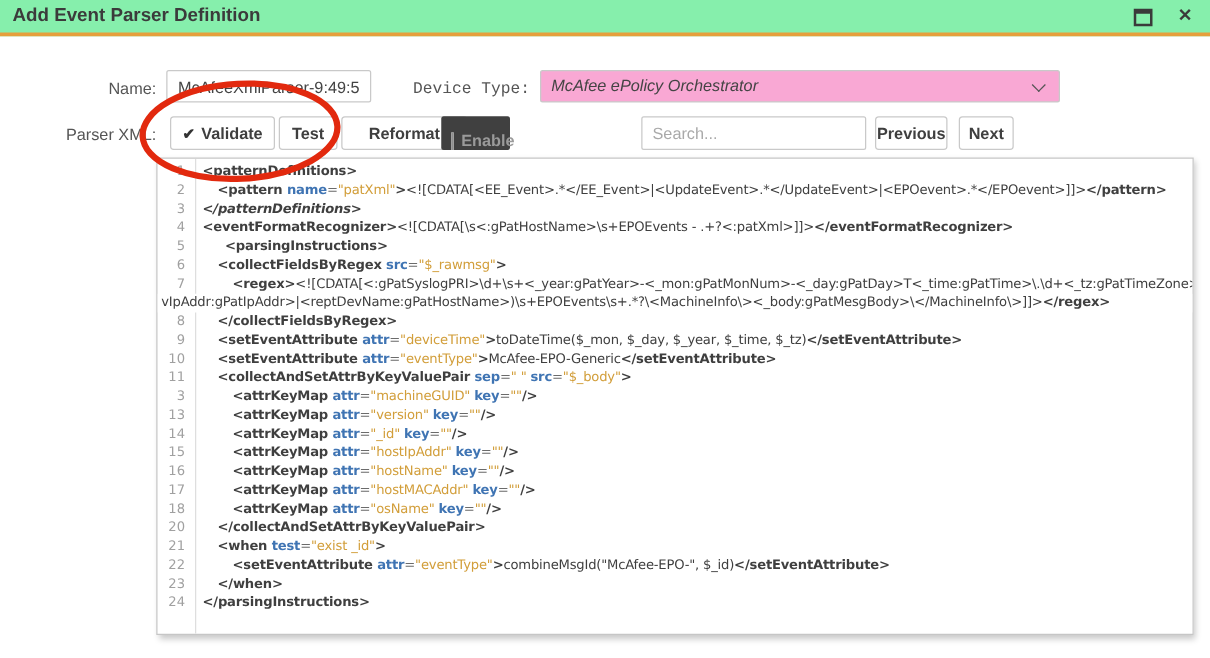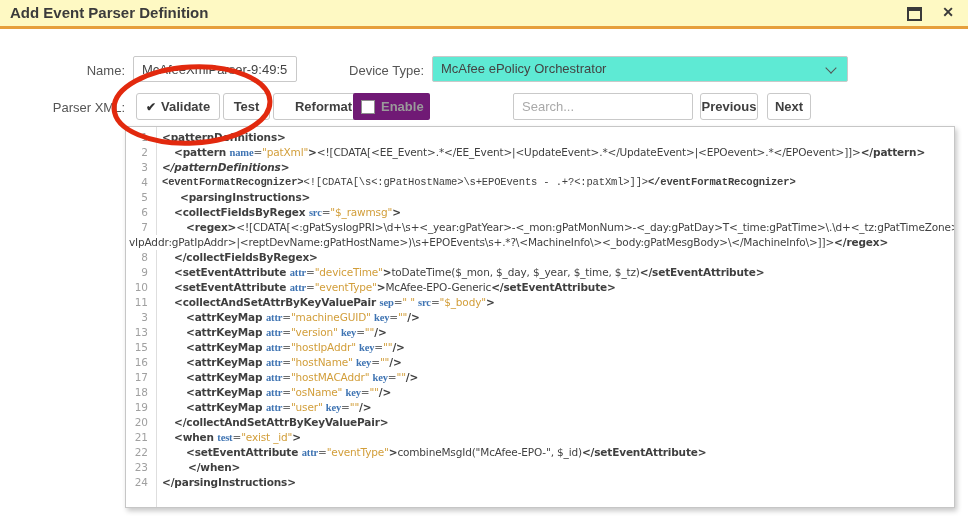--- a/index.html
+++ b/index.html
@@ -1,67 +1,67 @@
 <!DOCTYPE html>
 <html><head>
 <meta charset="utf-8">
 <style>
   html,body{margin:0;padding:0;}
   .page{position:relative;width:968px;height:526px;background:#ffffff;overflow:hidden;
         font-family:"Liberation Sans",sans-serif;color:#3f3f3f;}
   
-  .titlebar{position:absolute;left:0;top:0;width:968px;height:26px;background:#fef9c3;
+  .titlebar{position:absolute;left:0;top:0;width:968px;height:26px;background:#86efac;
             border-bottom:3px solid #e69f3c;}
   .title{position:absolute;left:10px;top:0;line-height:26px;font-size:15px;font-weight:bold;color:#3b3b3b;}
   .maxi{position:absolute;right:46px;top:7px;width:11px;height:8px;border:2px solid #3a3a3a;border-top-width:4px;cursor:pointer;}
   .close{position:absolute;right:14px;top:4px;font-size:14px;font-weight:bold;color:#3a3a3a;cursor:pointer;}
   
   .lbl{position:absolute;font-size:13px;color:#555;}
   .name-lbl{left:0;width:125px;text-align:right;top:63px;}
-  .dev-lbl{left:324px;width:100px;text-align:right;top:63px;}
+  .dev-lbl{left:324px;width:100px;text-align:right;top:63px;font-family:Liberation Mono, monospace;}
   .txt-input{position:absolute;box-sizing:border-box;height:26px;border:1px solid #c9c9c9;border-radius:2px;
              padding:0 8px;font-size:13px;color:#444;font-family:"Liberation Sans",sans-serif;outline:none;}
   .name-input{left:133px;top:56px;width:164px;}
   .select{position:absolute;left:432px;top:56px;width:416px;height:26px;box-sizing:border-box;
-          border:1px solid #c9c9c9;border-radius:2px;background:#5eead4;font-size:13px;color:#444;
-          line-height:24px;padding:0 26px 0 8px;cursor:pointer;}
+          border:1px solid #c9c9c9;border-radius:2px;background:#f9a8d4;font-size:13px;color:#444;
+          line-height:24px;padding:0 26px 0 8px;cursor:pointer;font-style:italic;}
   .chev{position:absolute;right:12px;top:7px;width:7px;height:7px;border-right:1.6px solid #555;
         border-bottom:1.6px solid #555;transform:rotate(45deg);}
   
   .pxml-lbl{left:0;width:125px;text-align:right;top:100px;}
   .btn{position:absolute;top:93px;height:27px;box-sizing:border-box;background:#fff;border:1px solid #c9c9c9;
        border-radius:3px;font-size:13px;font-weight:600;color:#3f3f3f;display:flex;align-items:center;
        justify-content:center;cursor:pointer;padding:0 10px;font-family:"Liberation Sans",sans-serif;}
   .b-validate{left:136px;width:84px;}
   .b-test{left:223px;width:47px;}
   .b-reformat{left:273px;width:101px;}
   .b-clear{left:433px;width:77px;}
   .b-prev{left:700px;width:58px;}
   .b-next{left:767px;width:44px;}
   .vcheck{margin-right:5px;font-size:12px;color:#333;}
-  .enable-wrap{position:absolute;left:353px;top:93px;width:77px;height:27px;box-sizing:border-box;
-               background:#701a75;border-radius:2px;display:flex;align-items:center;padding-left:8px;cursor:default;}
+  .enable-wrap{position:absolute;left:353px;top:93px;width:55px;height:27px;box-sizing:border-box;
+               background:#404040;border-radius:2px;display:flex;align-items:flex-end;padding-left:8px;cursor:default;}
   .cbox{width:12px;height:12px;background:#fff;border:1px solid #8f8f8f;margin-right:6px;}
   .enable-txt{font-size:13px;font-weight:600;color:#9a9a9a;}
   .search{position:absolute;left:513px;top:93px;width:180px;height:27px;}
   .search::placeholder{color:#a9a9a9;}
   
   .editor{position:absolute;left:125px;top:126px;width:830px;height:382px;box-sizing:border-box;
           background:#fff;border:1px solid #c6c6c6;box-shadow:2px 3px 5px rgba(0,0,0,0.22);overflow:hidden;}
   .gutsep{position:absolute;left:30px;top:0;bottom:0;width:1px;background:#dedede;}
   .rows{position:absolute;left:0;top:3px;right:0;}
   .crow{display:flex;height:15px;line-height:15px;white-space:pre;overflow:hidden;
         font-family:"DejaVu Sans",sans-serif;font-size:10.5px;letter-spacing:-0.15px;}
   .gut{flex:0 0 30px;box-sizing:border-box;text-align:right;padding-right:8px;color:#a0a0a0;
        font-size:10.5px;letter-spacing:0;}
   .cl{padding-left:6px;}
   .crow.wrap{background:#fff;position:relative;z-index:1;}
   .crow.wrap .cl{padding-left:3px;}
   .tk-g{color:#3f3f3f;font-weight:bold;}
-  .tk-a{color:#3f74b3;font-weight:bold;font-family:Liberation Serif, serif;}
+  .tk-a{color:#3f74b3;font-weight:bold;}
   .tk-v{color:#d29e3a;}
   .tk-t{color:#3f3f3f;}
   .tk-p{color:#6b6b6b;}
   
   .annot{position:absolute;left:106px;top:59px;z-index:5;pointer-events:none;}
 </style>
 </head>
 <body>
 
 <div class="page">
@@ -102,40 +102,40 @@
   <div class="btn b-next">
     <span>Next</span>
   </div>
 
   <div class="editor">
     <div class="gutsep"></div>
     <div class="rows">
         <div class="crow"><span class="gut">1</span><span class="cl" style="padding-left: 6px;"><span class="tk-g">&lt;patternDefinitions&gt;</span></span></div>
         <div class="crow"><span class="gut">2</span><span class="cl" style="padding-left: 18px;"><span class="tk-g">&lt;pattern </span><span class="tk-a">name</span><span class="tk-p">=</span><span class="tk-v">"patXml"</span><span class="tk-g">&gt;</span><span class="tk-t">&lt;![CDATA[&lt;EE_Event&gt;.*&lt;/EE_Event&gt;|&lt;UpdateEvent&gt;.*&lt;/UpdateEvent&gt;|&lt;EPOevent&gt;.*&lt;/EPOevent&gt;]]&gt;</span><span class="tk-g">&lt;/pattern&gt;</span></span></div>
         <div class="crow"><span class="gut">3</span><span class="cl" style="padding-left: 6px; font-style: italic;"><span class="tk-g">&lt;/patternDefinitions&gt;</span></span></div>
-        <div class="crow"><span class="gut">4</span><span class="cl" style="padding-left: 6px; font-family: Liberation Mono, monospace;"><span class="tk-g">&lt;eventFormatRecognizer&gt;</span><span class="tk-t">&lt;![CDATA[\s&lt;:gPatHostName&gt;\s+EPOEvents - .+?&lt;:patXml&gt;]]&gt;</span><span class="tk-g">&lt;/eventFormatRecognizer&gt;</span></span></div>
+        <div class="crow"><span class="gut">4</span><span class="cl" style="padding-left: 6px;"><span class="tk-g">&lt;eventFormatRecognizer&gt;</span><span class="tk-t">&lt;![CDATA[\s&lt;:gPatHostName&gt;\s+EPOEvents - .+?&lt;:patXml&gt;]]&gt;</span><span class="tk-g">&lt;/eventFormatRecognizer&gt;</span></span></div>
         <div class="crow"><span class="gut">5</span><span class="cl" style="padding-left: 24px;"><span class="tk-g">&lt;parsingInstructions&gt;</span></span></div>
         <div class="crow"><span class="gut">6</span><span class="cl" style="padding-left: 18px;"><span class="tk-g">&lt;collectFieldsByRegex </span><span class="tk-a">src</span><span class="tk-p">=</span><span class="tk-v">"$_rawmsg"</span><span class="tk-g">&gt;</span></span></div>
         <div class="crow"><span class="gut">7</span><span class="cl" style="padding-left: 30px;"><span class="tk-g">&lt;regex&gt;</span><span class="tk-t">&lt;![CDATA[&lt;:gPatSyslogPRI&gt;\d+\s+&lt;_year:gPatYear&gt;-&lt;_mon:gPatMonNum&gt;-&lt;_day:gPatDay&gt;T&lt;_time:gPatTime&gt;\.\d+&lt;_tz:gPatTimeZone&gt;\s+(?:&lt;reptDe</span></span></div>
         <div class="crow wrap"><span class="cl"><span class="tk-t">vIpAddr:gPatIpAddr&gt;|&lt;reptDevName:gPatHostName&gt;)\s+EPOEvents\s+.*?\&lt;MachineInfo\&gt;&lt;_body:gPatMesgBody&gt;\&lt;/MachineInfo\&gt;]]&gt;</span><span class="tk-g">&lt;/regex&gt;</span></span></div>
         <div class="crow"><span class="gut">8</span><span class="cl" style="padding-left: 18px;"><span class="tk-g">&lt;/collectFieldsByRegex&gt;</span></span></div>
         <div class="crow"><span class="gut">9</span><span class="cl" style="padding-left: 18px;"><span class="tk-g">&lt;setEventAttribute </span><span class="tk-a">attr</span><span class="tk-p">=</span><span class="tk-v">"deviceTime"</span><span class="tk-g">&gt;</span><span class="tk-t">toDateTime($_mon, $_day, $_year, $_time, $_tz)</span><span class="tk-g">&lt;/setEventAttribute&gt;</span></span></div>
         <div class="crow"><span class="gut">10</span><span class="cl" style="padding-left: 18px;"><span class="tk-g">&lt;setEventAttribute </span><span class="tk-a">attr</span><span class="tk-p">=</span><span class="tk-v">"eventType"</span><span class="tk-g">&gt;</span><span class="tk-t">McAfee-EPO-Generic</span><span class="tk-g">&lt;/setEventAttribute&gt;</span></span></div>
         <div class="crow"><span class="gut">11</span><span class="cl" style="padding-left: 18px;"><span class="tk-g">&lt;collectAndSetAttrByKeyValuePair </span><span class="tk-a">sep</span><span class="tk-p">=</span><span class="tk-v">" "</span><span class="tk-p"> </span><span class="tk-a">src</span><span class="tk-p">=</span><span class="tk-v">"$_body"</span><span class="tk-g">&gt;</span></span></div>
         <div class="crow"><span class="gut">3</span><span class="cl" style="padding-left: 30px;"><span class="tk-g">&lt;attrKeyMap </span><span class="tk-a">attr</span><span class="tk-p">=</span><span class="tk-v">"machineGUID"</span><span class="tk-p"> </span><span class="tk-a">key</span><span class="tk-p">=</span><span class="tk-v">""</span><span class="tk-g">/&gt;</span></span></div>
         <div class="crow"><span class="gut">13</span><span class="cl" style="padding-left: 30px;"><span class="tk-g">&lt;attrKeyMap </span><span class="tk-a">attr</span><span class="tk-p">=</span><span class="tk-v">"version"</span><span class="tk-p"> </span><span class="tk-a">key</span><span class="tk-p">=</span><span class="tk-v">""</span><span class="tk-g">/&gt;</span></span></div>
+        <div class="crow"><span class="gut">14</span><span class="cl" style="padding-left: 30px;"><span class="tk-g">&lt;attrKeyMap </span><span class="tk-a">attr</span><span class="tk-p">=</span><span class="tk-v">"_id"</span><span class="tk-p"> </span><span class="tk-a">key</span><span class="tk-p">=</span><span class="tk-v">""</span><span class="tk-g">/&gt;</span></span></div>
         <div class="crow"><span class="gut">15</span><span class="cl" style="padding-left: 30px;"><span class="tk-g">&lt;attrKeyMap </span><span class="tk-a">attr</span><span class="tk-p">=</span><span class="tk-v">"hostIpAddr"</span><span class="tk-p"> </span><span class="tk-a">key</span><span class="tk-p">=</span><span class="tk-v">""</span><span class="tk-g">/&gt;</span></span></div>
         <div class="crow"><span class="gut">16</span><span class="cl" style="padding-left: 30px;"><span class="tk-g">&lt;attrKeyMap </span><span class="tk-a">attr</span><span class="tk-p">=</span><span class="tk-v">"hostName"</span><span class="tk-p"> </span><span class="tk-a">key</span><span class="tk-p">=</span><span class="tk-v">""</span><span class="tk-g">/&gt;</span></span></div>
         <div class="crow"><span class="gut">17</span><span class="cl" style="padding-left: 30px;"><span class="tk-g">&lt;attrKeyMap </span><span class="tk-a">attr</span><span class="tk-p">=</span><span class="tk-v">"hostMACAddr"</span><span class="tk-p"> </span><span class="tk-a">key</span><span class="tk-p">=</span><span class="tk-v">""</span><span class="tk-g">/&gt;</span></span></div>
         <div class="crow"><span class="gut">18</span><span class="cl" style="padding-left: 30px;"><span class="tk-g">&lt;attrKeyMap </span><span class="tk-a">attr</span><span class="tk-p">=</span><span class="tk-v">"osName"</span><span class="tk-p"> </span><span class="tk-a">key</span><span class="tk-p">=</span><span class="tk-v">""</span><span class="tk-g">/&gt;</span></span></div>
-        <div class="crow"><span class="gut">19</span><span class="cl" style="padding-left: 30px;"><span class="tk-g">&lt;attrKeyMap </span><span class="tk-a">attr</span><span class="tk-p">=</span><span class="tk-v">"user"</span><span class="tk-p"> </span><span class="tk-a">key</span><span class="tk-p">=</span><span class="tk-v">""</span><span class="tk-g">/&gt;</span></span></div>
         <div class="crow"><span class="gut">20</span><span class="cl" style="padding-left: 18px; text-align: center;"><span class="tk-g">&lt;/collectAndSetAttrByKeyValuePair&gt;</span></span></div>
         <div class="crow"><span class="gut">21</span><span class="cl" style="padding-left: 18px;"><span class="tk-g">&lt;when </span><span class="tk-a">test</span><span class="tk-p">=</span><span class="tk-v">"exist _id"</span><span class="tk-g">&gt;</span></span></div>
         <div class="crow"><span class="gut">22</span><span class="cl" style="padding-left: 30px;"><span class="tk-g">&lt;setEventAttribute </span><span class="tk-a">attr</span><span class="tk-p">=</span><span class="tk-v">"eventType"</span><span class="tk-g">&gt;</span><span class="tk-t">combineMsgId("McAfee-EPO-", $_id)</span><span class="tk-g">&lt;/setEventAttribute&gt;</span></span></div>
-        <div class="crow"><span class="gut">23</span><span class="cl" style="padding-left: 32px;"><span class="tk-g">&lt;/when&gt;</span></span></div>
+        <div class="crow"><span class="gut">23</span><span class="cl" style="padding-left: 18px;"><span class="tk-g">&lt;/when&gt;</span></span></div>
         <div class="crow"><span class="gut">24</span><span class="cl" style="padding-left: 6px;"><span class="tk-g">&lt;/parsingInstructions&gt;</span></span></div>
       </div>
   </div>
 
   <svg class="annot" width="172" height="92">
     <ellipse cx="86" cy="46" rx="78" ry="38" fill="none" stroke="#e2290e" stroke-width="5" transform="rotate(-3 86 46)"></ellipse>
   </svg>
 
 </div>
 

